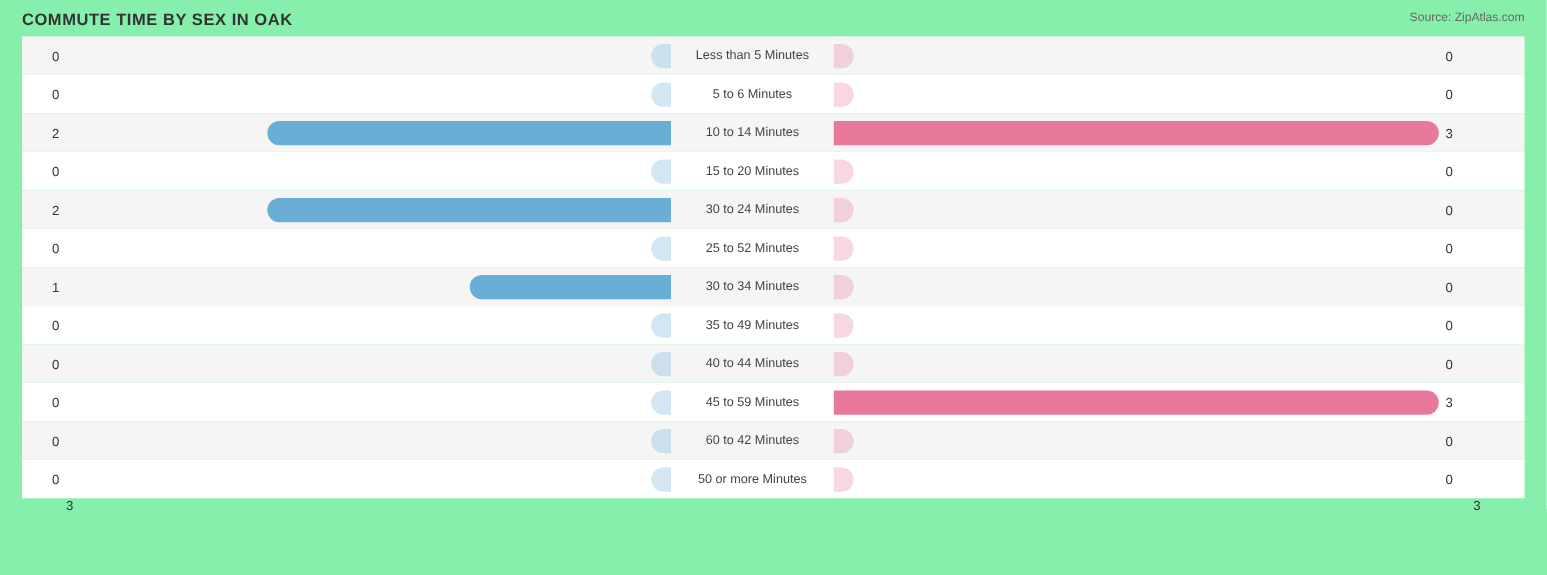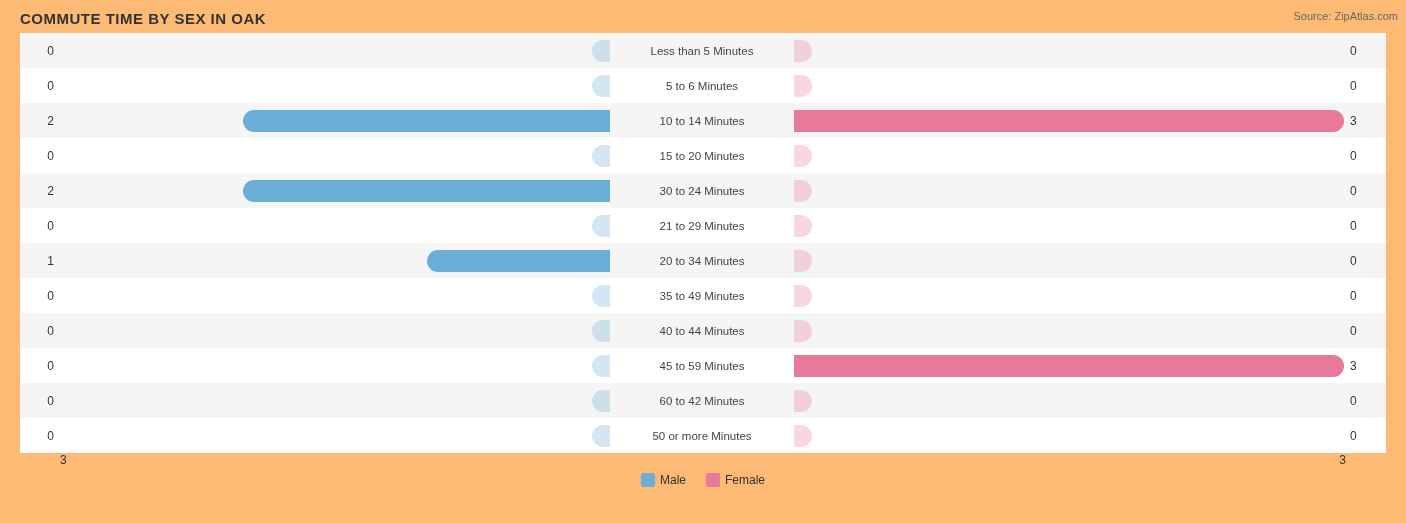--- a/index.html
+++ b/index.html
@@ -8,34 +8,34 @@
       background: #fff;
       width: 1406px;
       height: 523px;
       overflow: hidden;
     }
     .chart-container {
       width: 1406px;
       height: 523px;
       padding: 10px 20px 40px 20px;
       position: relative;
-      background: #fdba74;
+      background: #86efac;
     }
     .chart-title {
       font-size: 15px;
       font-weight: bold;
       color: #333;
       margin-bottom: 6px;
       text-transform: uppercase;
       letter-spacing: 0.5px;
     }
     .source-text {
       position: absolute;
       top: 10px;
-      right: 8px;
+      right: 20px;
       font-size: 11px;
       color: #666;
     }
     .bars-area {
       width: 100%;
       height: calc(100% - 55px);
       position: relative;
     }
     .row {
       display: flex;
@@ -64,21 +64,21 @@
       align-items: center;
       flex-shrink: 0;
     }
     .bar-male {
       height: 22px;
       background: #6aaed6;
       border-radius: 11px 0 0 11px;
       min-width: 0;
     }
     .label-center {
-      width: 184px;
+      width: 148px;
       text-align: center;
       font-size: 11.5px;
       color: #444;
       flex-shrink: 0;
       padding: 0 4px;
     }
     .bar-section-right {
       width: 550px;
       display: flex;
       justify-content: flex-start;
@@ -190,32 +190,32 @@
     <div class="bar-section-right">
       <div class="bar-female" style="width:18px; opacity:0.3;"></div>
     </div>
     <div class="right-value">0</div>
   </div>
       <div class="row">
     <div class="left-value">0</div>
     <div class="bar-section-left">
       <div class="bar-male" style="width:18px; opacity:0.3;"></div>
     </div>
-    <div class="label-center">21 to 29 Minutes</div>
+    <div class="label-center">25 to 52 Minutes</div>
     <div class="bar-section-right">
       <div class="bar-female" style="width:18px; opacity:0.3;"></div>
     </div>
     <div class="right-value">0</div>
   </div>
       <div class="row">
     <div class="left-value">1</div>
     <div class="bar-section-left">
       <div class="bar-male" style="width:183.33333333333331px; opacity:1;"></div>
     </div>
-    <div class="label-center">20 to 34 Minutes</div>
+    <div class="label-center">30 to 34 Minutes</div>
     <div class="bar-section-right">
       <div class="bar-female" style="width:18px; opacity:0.3;"></div>
     </div>
     <div class="right-value">0</div>
   </div>
       <div class="row">
     <div class="left-value">0</div>
     <div class="bar-section-left">
       <div class="bar-male" style="width:18px; opacity:0.3;"></div>
     </div>
@@ -269,23 +269,13 @@
     </div>
     <div class="right-value">0</div>
   </div>
     </div>
 
   <div class="bottom-values">
     <span>3</span>
     <span>3</span>
   </div>
 
-  <div class="legend">
-    <div class="legend-item">
-      <div class="legend-box" style="background:#6aaed6;"></div>
-      <span>Male</span>
-    </div>
-    <div class="legend-item">
-      <div class="legend-box" style="background:#e8799a;"></div>
-      <span>Female</span>
-    </div>
-  </div>
 </div>
 
 </body></html>

